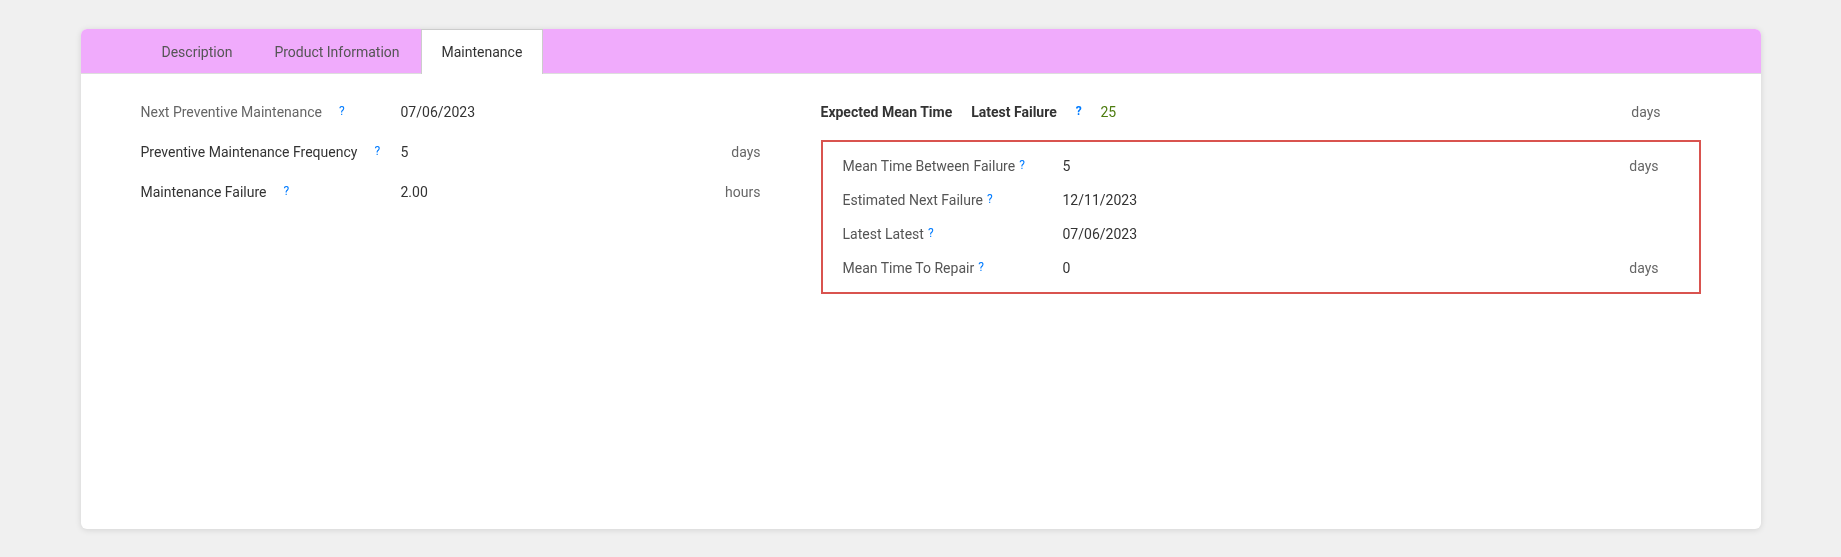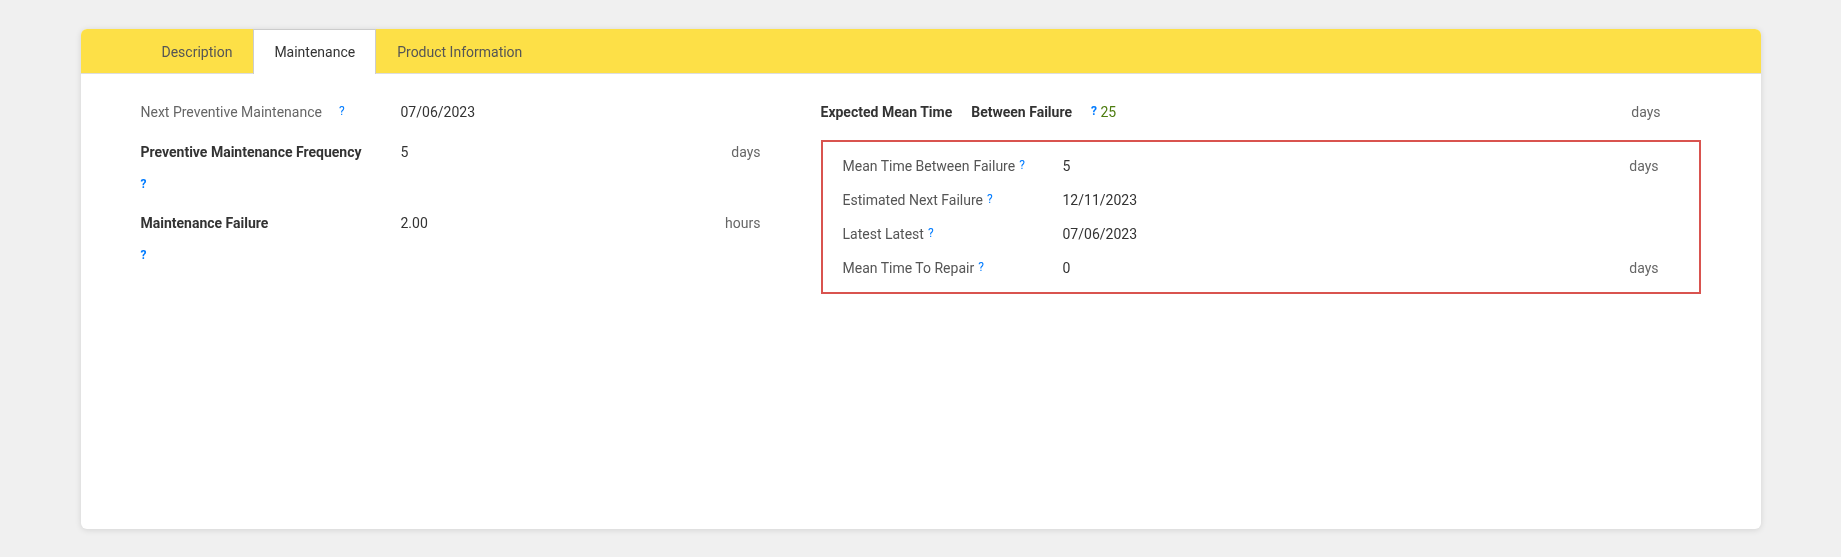--- a/index.html
+++ b/index.html
@@ -19,21 +19,21 @@
       border-radius: 6px;
       box-shadow: 0 1px 6px rgba(0,0,0,0.12);
       width: 1680px;
       min-height: 500px;
       overflow: hidden;
     }
     .tabs {
       display: flex;
       border-bottom: 1px solid #ddd;
       padding: 0 60px;
-      background: #fde047;
+      background: #f0abfc;
     }
     .tab {
       padding: 14px 20px;
       cursor: pointer;
       color: #555;
       font-size: 14px;
       border: 1px solid transparent;
       border-bottom: none;
       margin-bottom: -1px;
       background: transparent;
@@ -65,23 +65,22 @@
     .field-label {
       flex: 0 0 260px;
       color: #666;
       font-size: 14px;
       display: flex;
       align-items: flex-start;
       gap: 17px;
       flex-wrap: wrap;
     }
     .field-label.bold {
-      font-weight: 700;
-      color: #333;
-      flex-direction: column;
+      font-weight: 400;
+      color: #333;
     }
     .field-value {
       flex: 0 0 160px;
       color: #333;
       font-size: 14px;
     }
     .field-unit {
       color: #666;
       font-size: 14px;
       margin-left: auto;
@@ -149,22 +148,22 @@
       margin-left: auto;
       padding-right: 20px;
     }
   </style>
 </head>
 <body>
 
 <div class="card">
   <div class="tabs">
     <div class="tab">Description</div>
+    <div class="tab">Product Information</div>
     <div class="tab active">Maintenance</div>
-    <div class="tab">Product Information</div>
   </div>
 
   <div class="content">
     <div class="fields-row">
 
       <div class="left-section">
 
         <div class="field-row">
           <div class="field-label">
             <span>Next Preventive Maintenance</span>
@@ -191,21 +190,21 @@
           <div class="field-unit">hours</div>
         </div>
 
       </div>
 
       <div class="right-section">
 
         <div class="right-top-row">
           <div class="right-top-label">
             <span>Expected Mean Time</span>
-            <span>Between Failure</span>
+            <span>Latest Failure</span>
             <span class="question-mark">?</span>
           </div>
           <div class="right-top-value">25</div>
           <div class="right-top-unit">days</div>
         </div>
 
         <div class="highlighted-box">
 
           <div class="highlighted-field-row">
             <div class="h-label">

